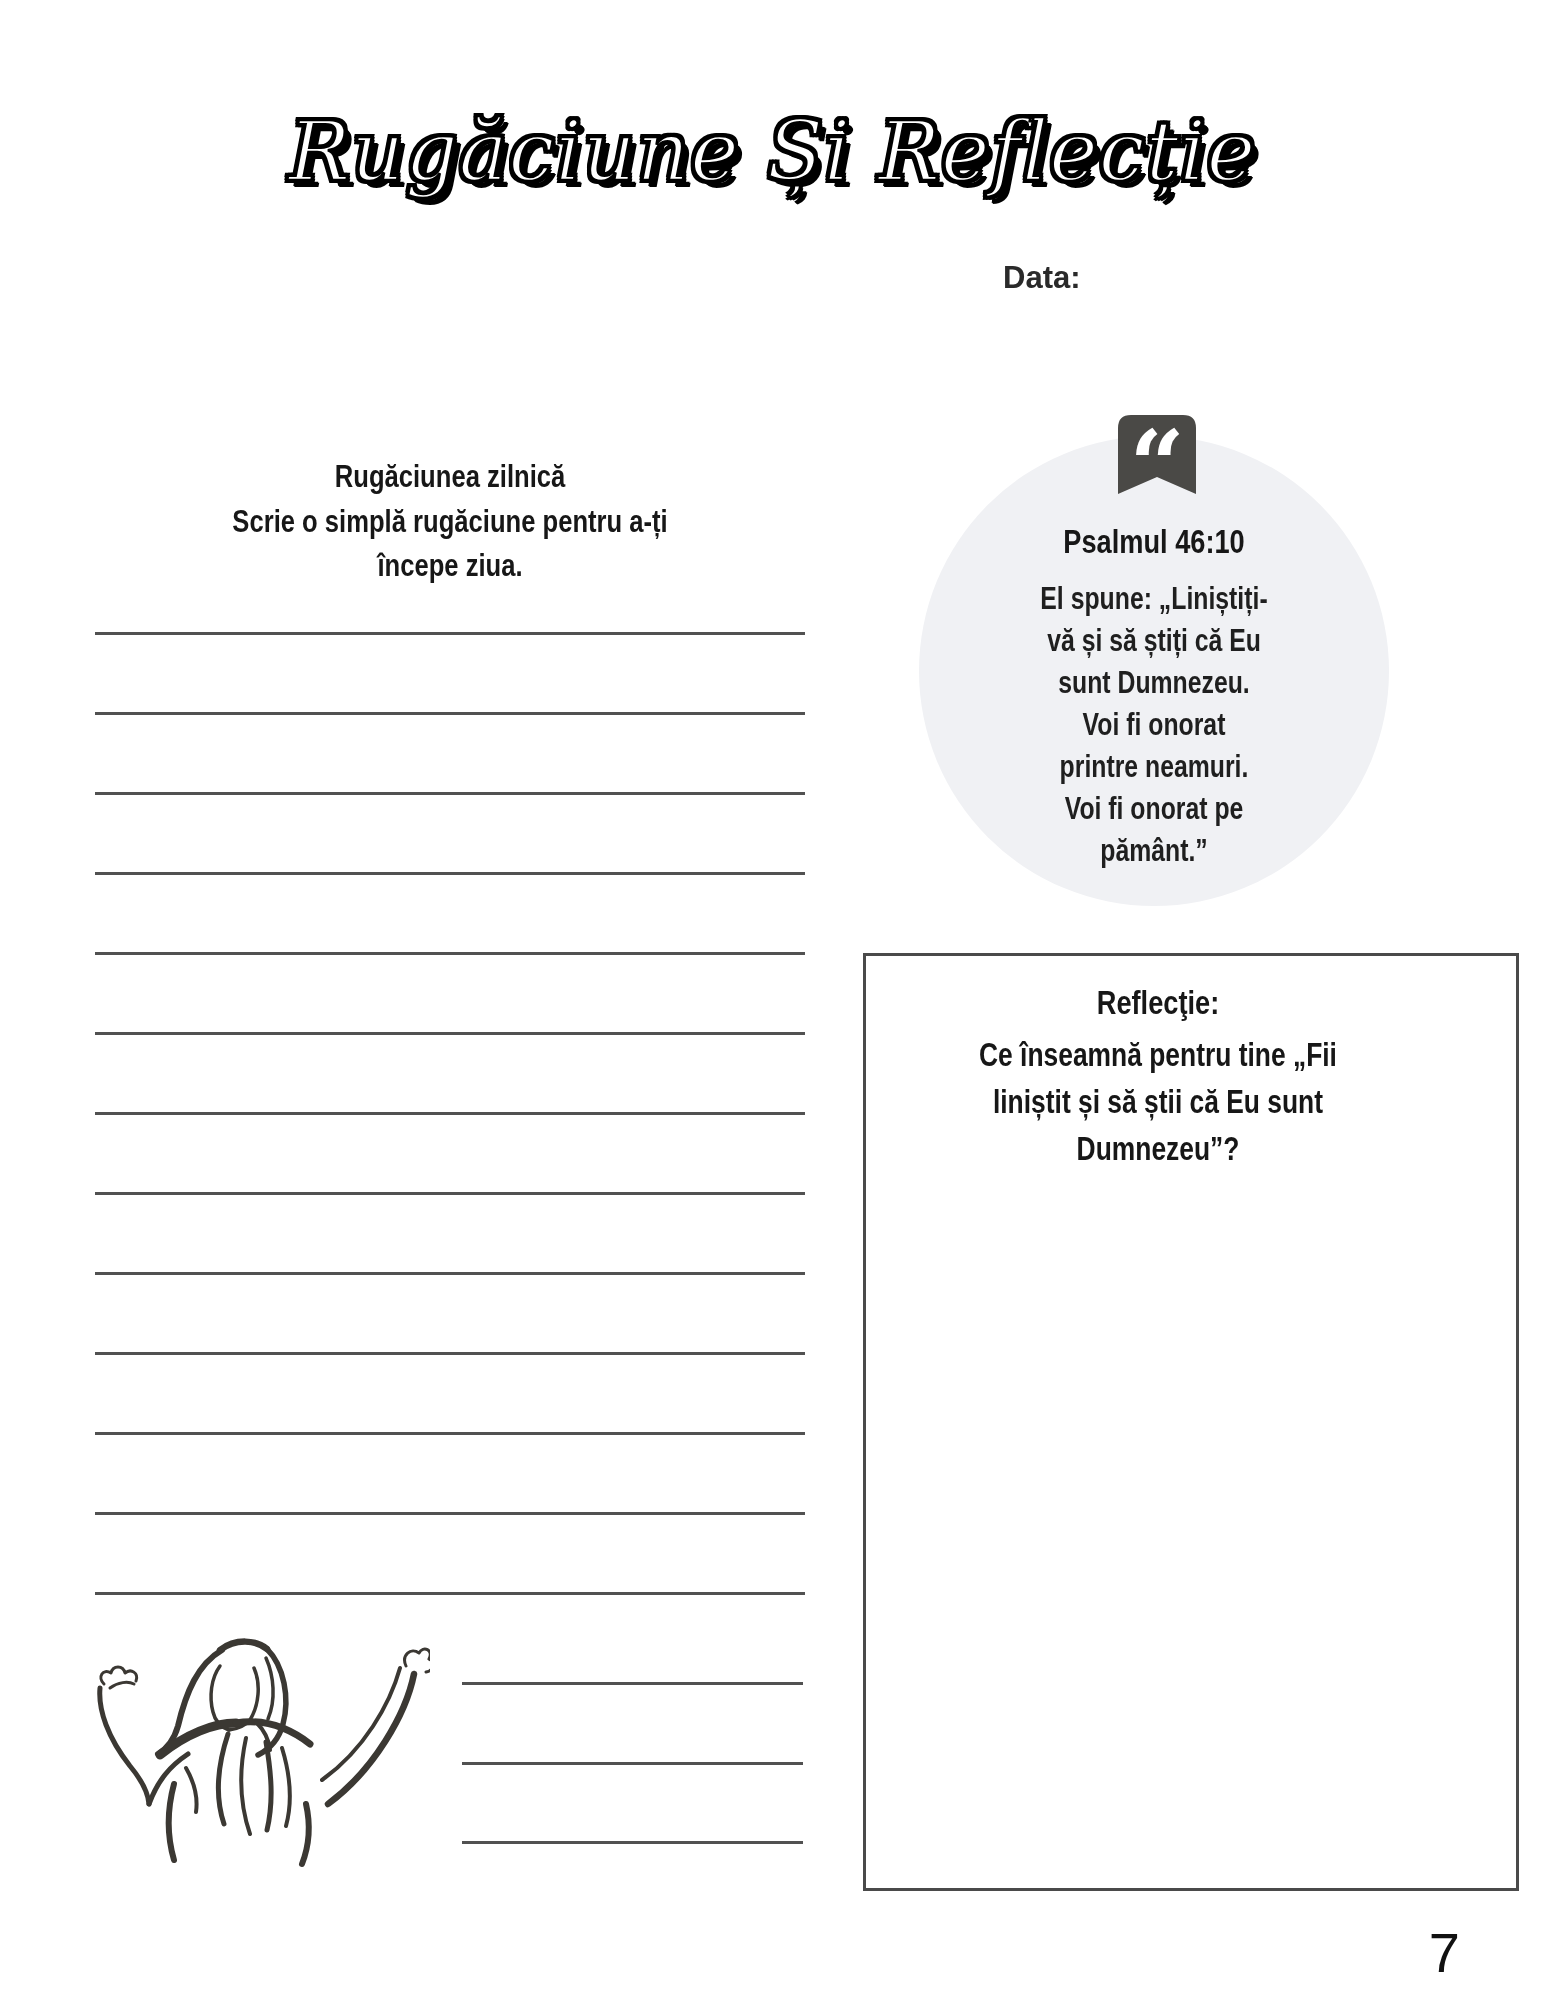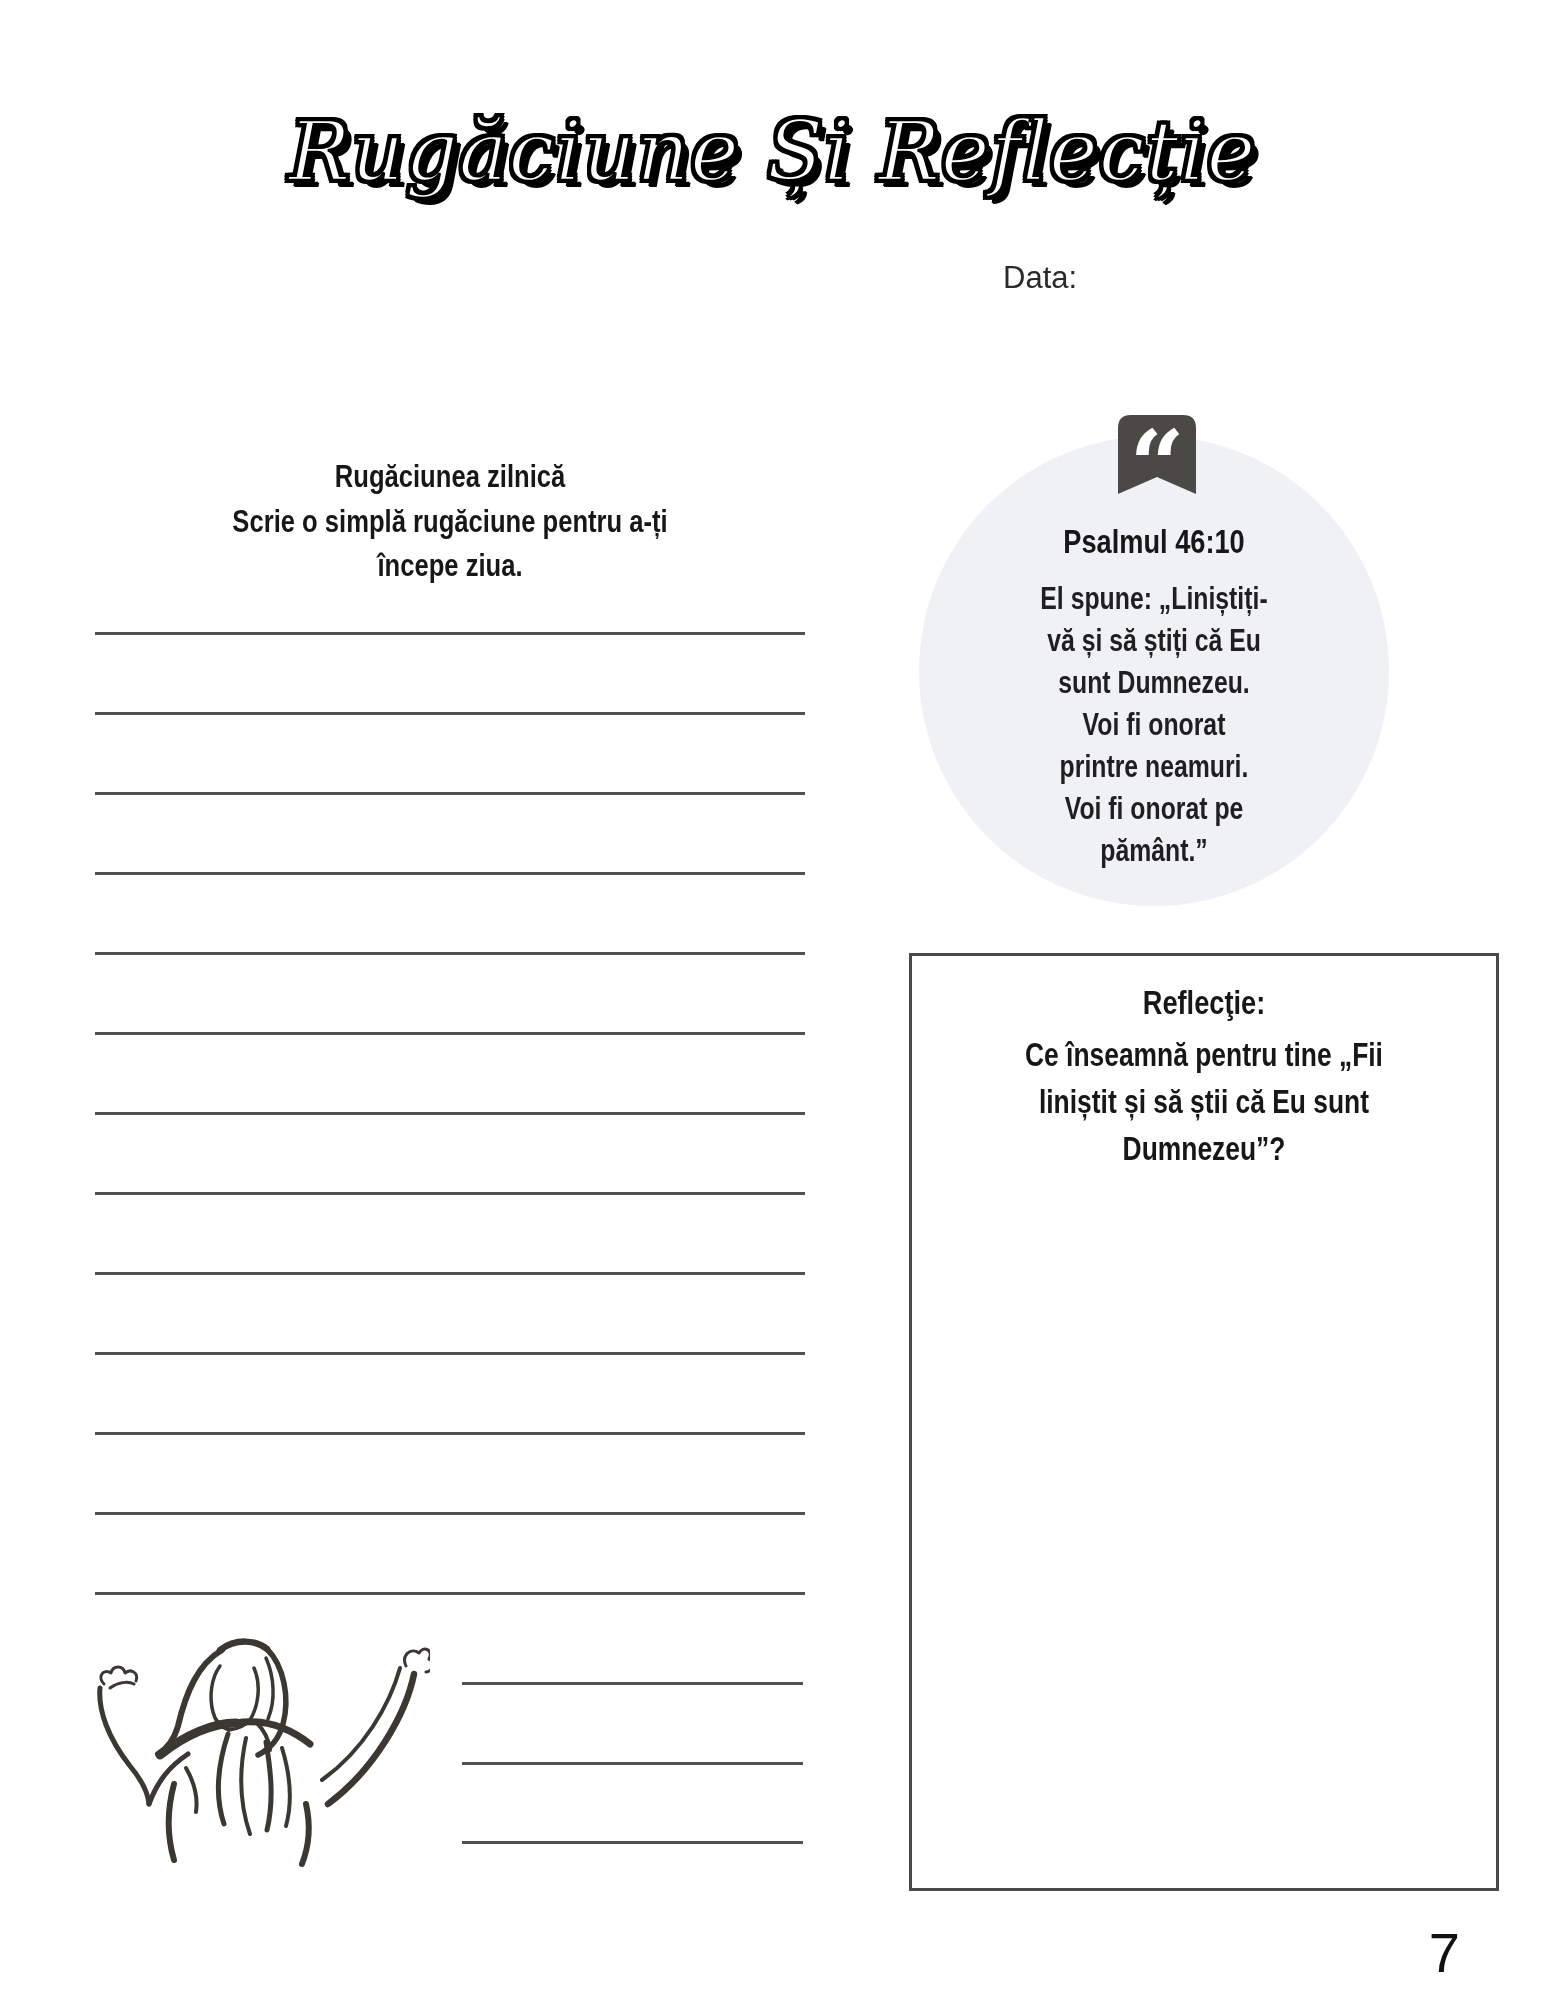--- a/index.html
+++ b/index.html
@@ -22,21 +22,21 @@
     -webkit-text-stroke:2.5px #000;
     text-shadow:
       -3px -3px 0 #000, 3px -3px 0 #000, -3px 3px 0 #000, 3px 3px 0 #000,
       0 -3px 0 #000, 0 3px 0 #000, -3px 0 0 #000, 3px 0 0 #000,
       6px 6px 0 #000, 7px 7px 0 #000;
     white-space:nowrap;
   }
   
   .date-label{
     position:absolute;left:1003px;top:260px;
-    font-size:31px;color:#2a2a2a;font-weight:normal;
+    font-size:31px;color:#2a2a2a;font-weight:bold;
   }
   
   .condensed{
     font-weight:bold;
     transform:scaleX(0.8);
     transform-origin:50% 0;
   }
   .prewrap{white-space:pre-line;}
   
   .prayer-heading{
@@ -72,25 +72,24 @@
     position:absolute;left:919px;top:522px;width:470px;
     text-align:center;font-size:34px;color:#171717;
   }
   .verse-text{
     position:absolute;left:919px;top:578px;width:470px;
     text-align:center;font-size:31px;line-height:42px;color:#1f1f1f;
   }
   
   .reflection-box{
     position:absolute;left:863px;top:953px;
-    width:590px;height:938px;
+    width:656px;height:938px;
     border:3px solid #4a4a4a;
     box-sizing:border-box;
     background:#ffffff;
-    margin-left:46px;
   }
   .reflection-heading{
     position:absolute;left:0;top:27px;width:584px;
     text-align:center;font-size:34px;color:#171717;
   }
   .reflection-question{
     position:absolute;left:0;top:75px;width:584px;
     text-align:center;font-size:33px;line-height:47px;color:#171717;
   }
   

